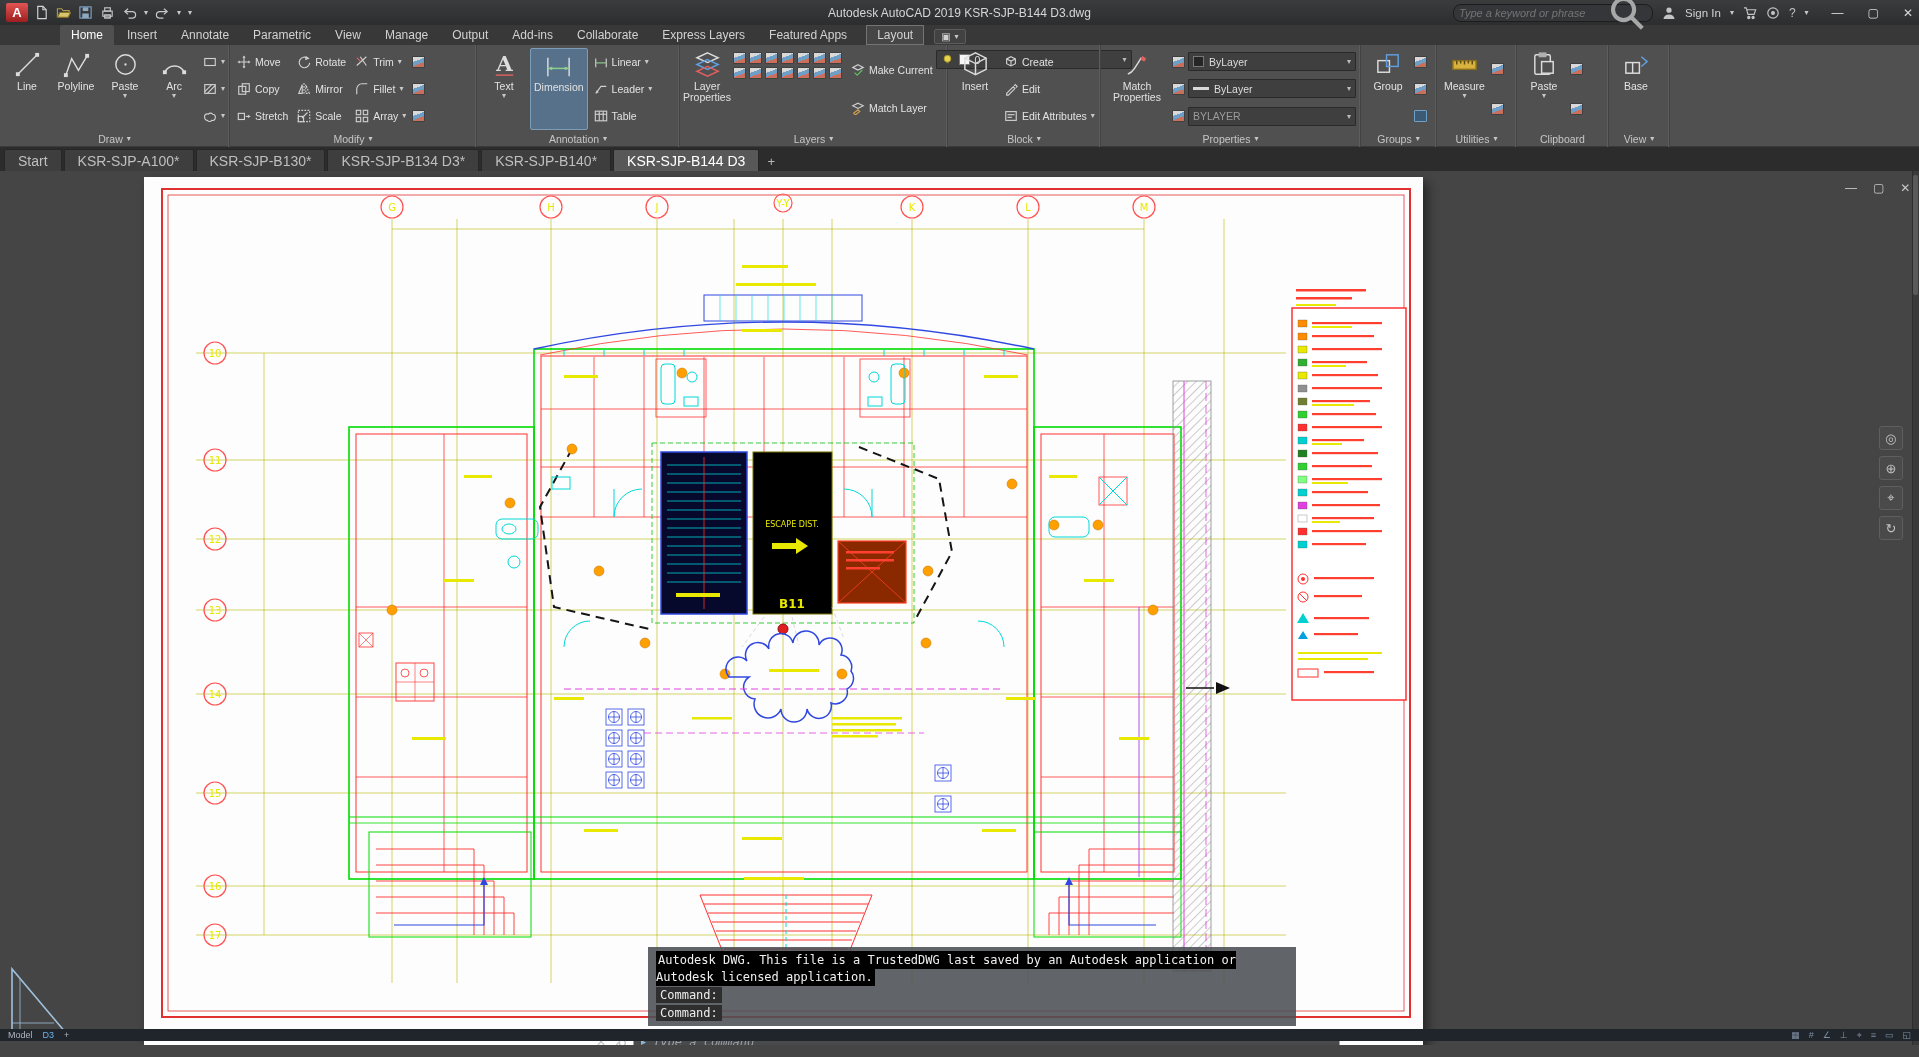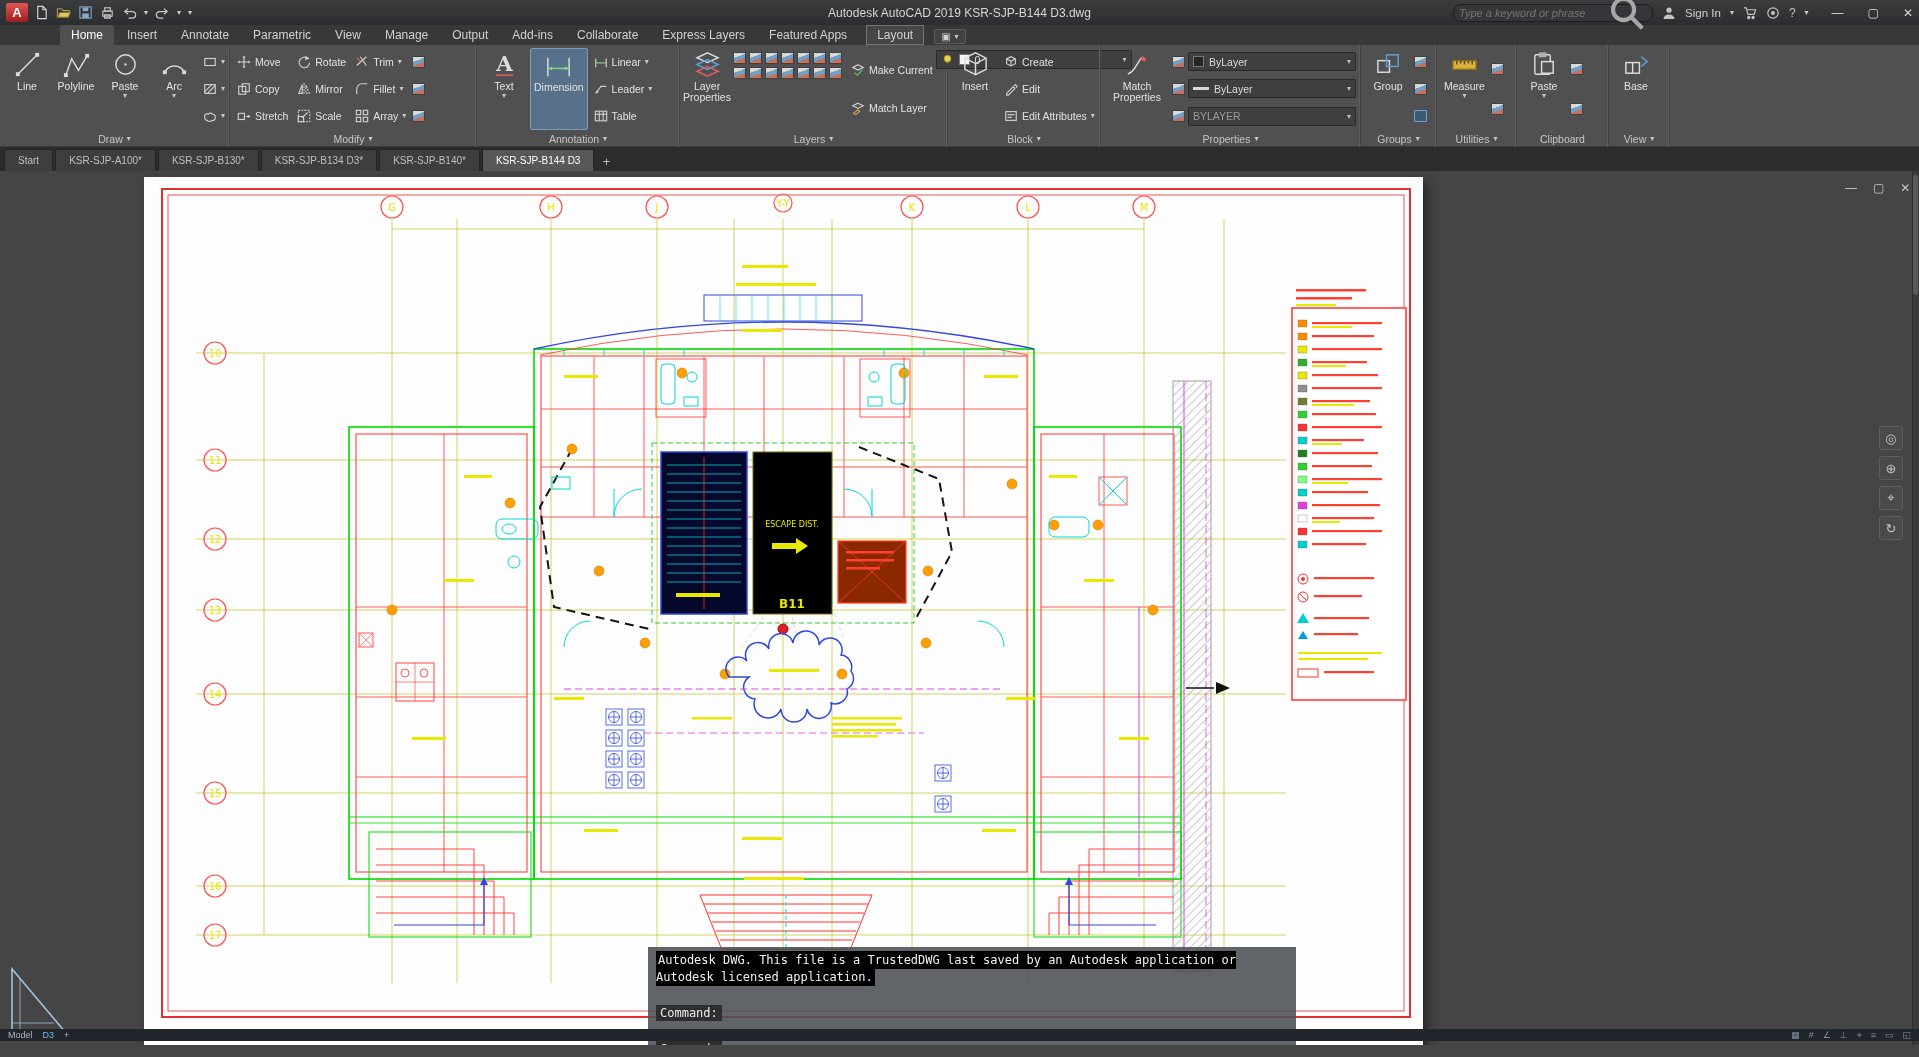--- a/index.html
+++ b/index.html
@@ -41,21 +41,21 @@
 .mini-ic.blue{background:#3d5a75;border-color:#6da0c8}
 .iconrow{display:flex;gap:3px;align-items:center;height:15px}
 .combo{display:flex;align-items:center;background:#3f3f3f;border:1px solid #2a2a2a;height:19px;font-size:10.5px;color:#ddd;padding:0 4px;gap:5px;border-radius:1px}
 .combo .arrow{margin-left:auto;font-size:8px;color:#bbb}
 .swatch{width:11px;height:11px;background:#f5f5f5;border:1px solid #777;display:inline-block}
 .swatch.dark{background:#262626}
 .lwline{width:16px;height:3px;background:#d8d8d8;display:inline-block}
 .graytxt{color:#9b9b9b}
 
 .filetabs{height:24px;background:#2c2c2c;display:flex;align-items:flex-end;padding-left:4px;gap:2px}
-.ftab{height:22px;display:flex;align-items:center;padding:0 13px;background:#3e3e3e;border:1px solid #262626;border-bottom:none;color:#bfbfbf;font-size:10px;border-radius:2px 2px 0 0;white-space:nowrap}
+.ftab{height:22px;display:flex;align-items:center;padding:0 13px;background:#3e3e3e;border:1px solid #262626;border-bottom:none;color:#bfbfbf;font-size:14px;border-radius:2px 2px 0 0;white-space:nowrap}
 .ftab.active{background:#585858;color:#fff}
 .ftab-add{width:20px;height:20px;display:flex;align-items:center;justify-content:center;color:#bbb;font-size:13px}
 
 .canvas{position:absolute;top:171px;left:0;right:0;bottom:12px;background:#454545;overflow:hidden}
 .paper{position:absolute;left:144px;top:6px;width:1279px;height:869px;background:#fdfdfd;box-shadow:5px 5px 10px rgba(0,0,0,.45)}
 .paper svg{display:block;width:1279px;height:869px}
 .gy{stroke:#b8b800;stroke-width:.7;opacity:.85}
 .gr{stroke:#ff3030;fill:none}
 .gg{stroke:#00dd00;fill:none}
 .gc{stroke:#00d8d8;fill:none}
@@ -68,21 +68,21 @@
 .docbtns{position:absolute;top:10px;left:1845px;display:flex;gap:16px;color:#c8c8c8;font-size:12px}
 .navbar{position:absolute;left:1879px;top:255px;display:flex;flex-direction:column;gap:6px}
 .navbtn{width:24px;height:24px;background:#4a4a4a;border:1px solid #5e5e5e;border-radius:3px;color:#c2c2c2;display:flex;align-items:center;justify-content:center;font-size:13px}
 .scrollbar{position:absolute;right:0;top:0;bottom:0;width:7px;background:#3a3a3a;border-left:1px solid #2e2e2e}
 .scrollthumb{position:absolute;top:4px;right:1px;width:5px;height:120px;background:#5a5a5a;border-radius:2px}
 .ucs{position:absolute;left:8px;top:792px}
 
 .cmdpanel{position:absolute;left:596px;top:776px;width:744px}
 .cmd-history{margin-left:52px;width:648px;background:rgba(75,79,83,.88);padding:5px 8px 4px;font-family:"DejaVu Sans Mono",monospace;font-size:12px;color:#f0f0f0;line-height:17px}
 .hl{background:#000000;padding:2px 2px}
-.cmd-line{margin-top:19px}
+.cmd-line{margin-top:1px}
 .chip{background:#2e2e2e;padding:1px 4px;color:#ececec}
 .cmd-row{display:flex;align-items:center;margin-top:5px;gap:7px}
 .cmd-x{color:#c0c0c0;font-size:12px}
 .cmd-input{display:flex;align-items:center;flex:1;height:21px;background:rgba(62,64,66,.95);border:1px solid #9aa4ac;border-radius:3px;padding:0 7px;gap:7px}
 .cmd-input input{flex:1;background:transparent;border:none;outline:none;color:#ddd;font:italic 12px "DejaVu Sans Mono",monospace}
 .cmd-input input::placeholder{color:#9aa0a6}
 .prompt-arrow{color:#8fb8d8;font-size:10px}
 
 .statusbar{position:absolute;left:0;right:0;bottom:16px;height:12px;background:#20242b;display:flex;align-items:center;padding:0 8px;font-size:9px;color:#aeb6c2}
 .sb-left{display:flex;gap:10px;align-items:center}

